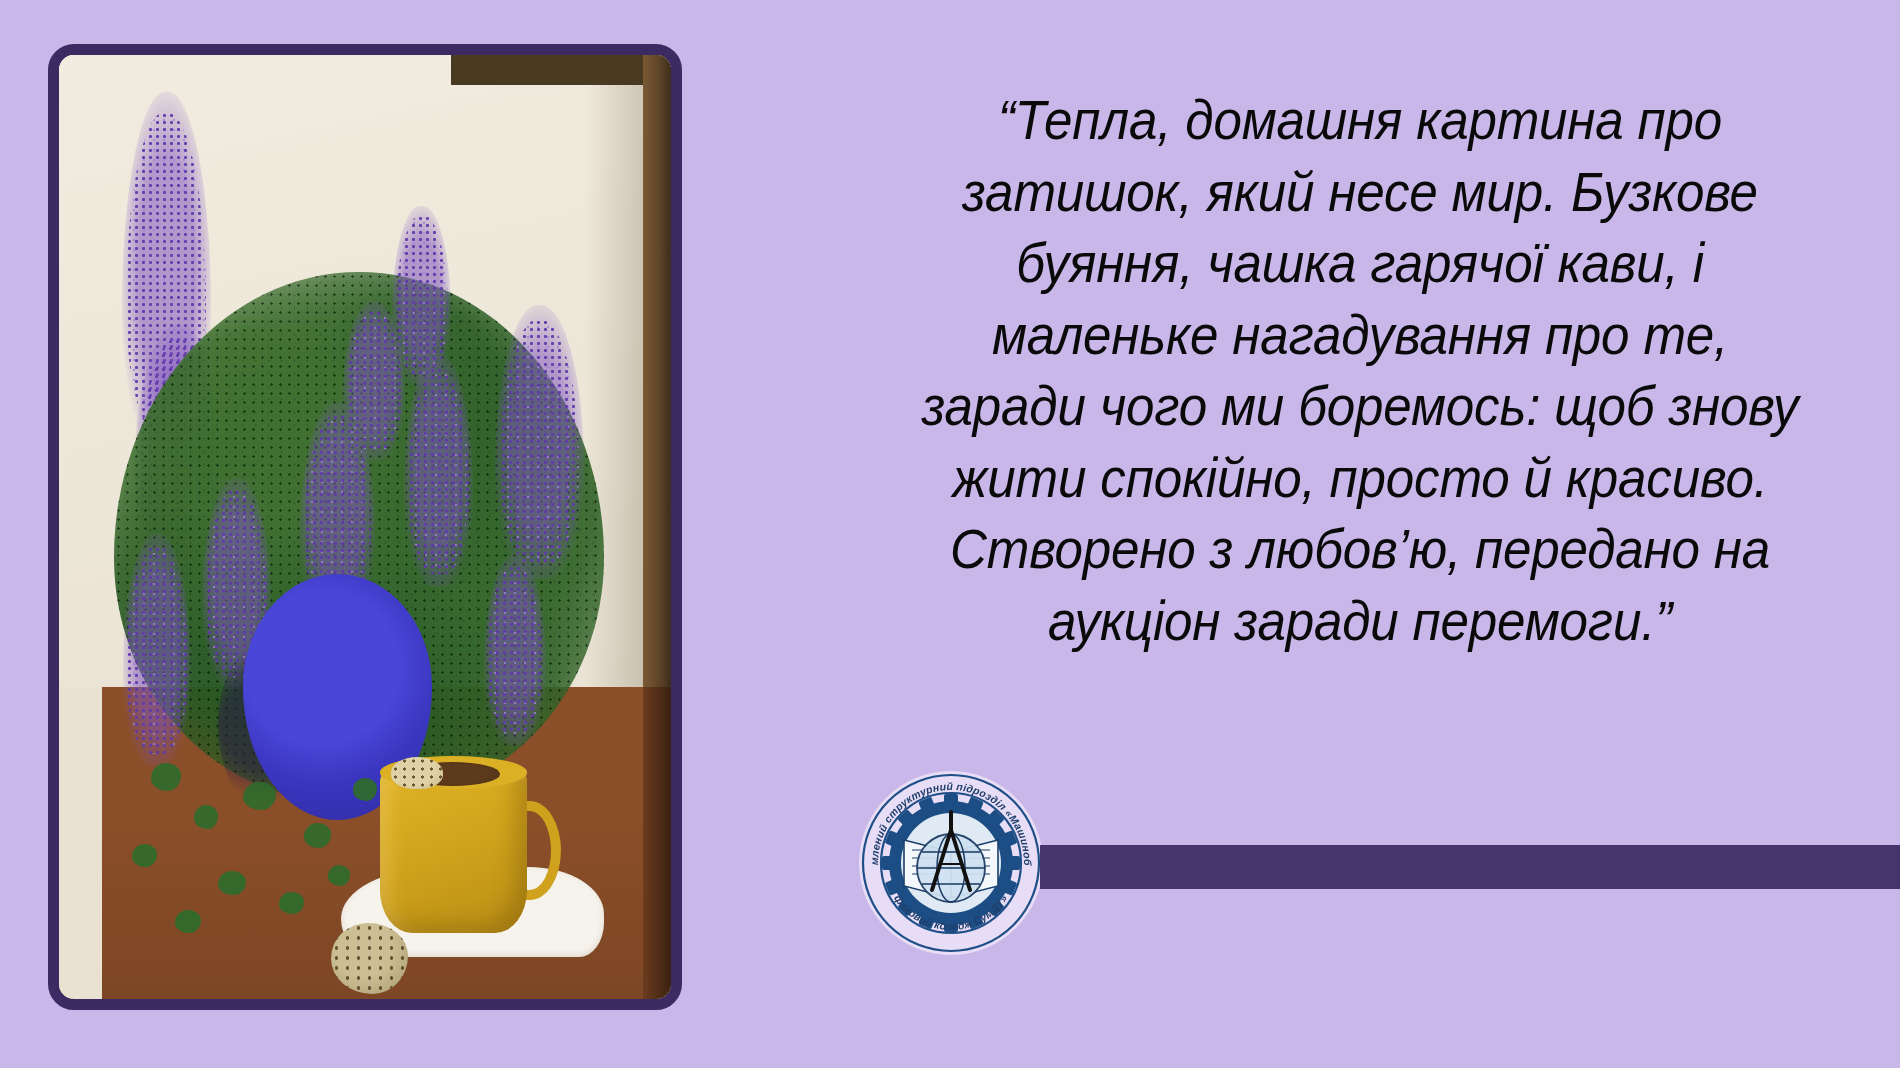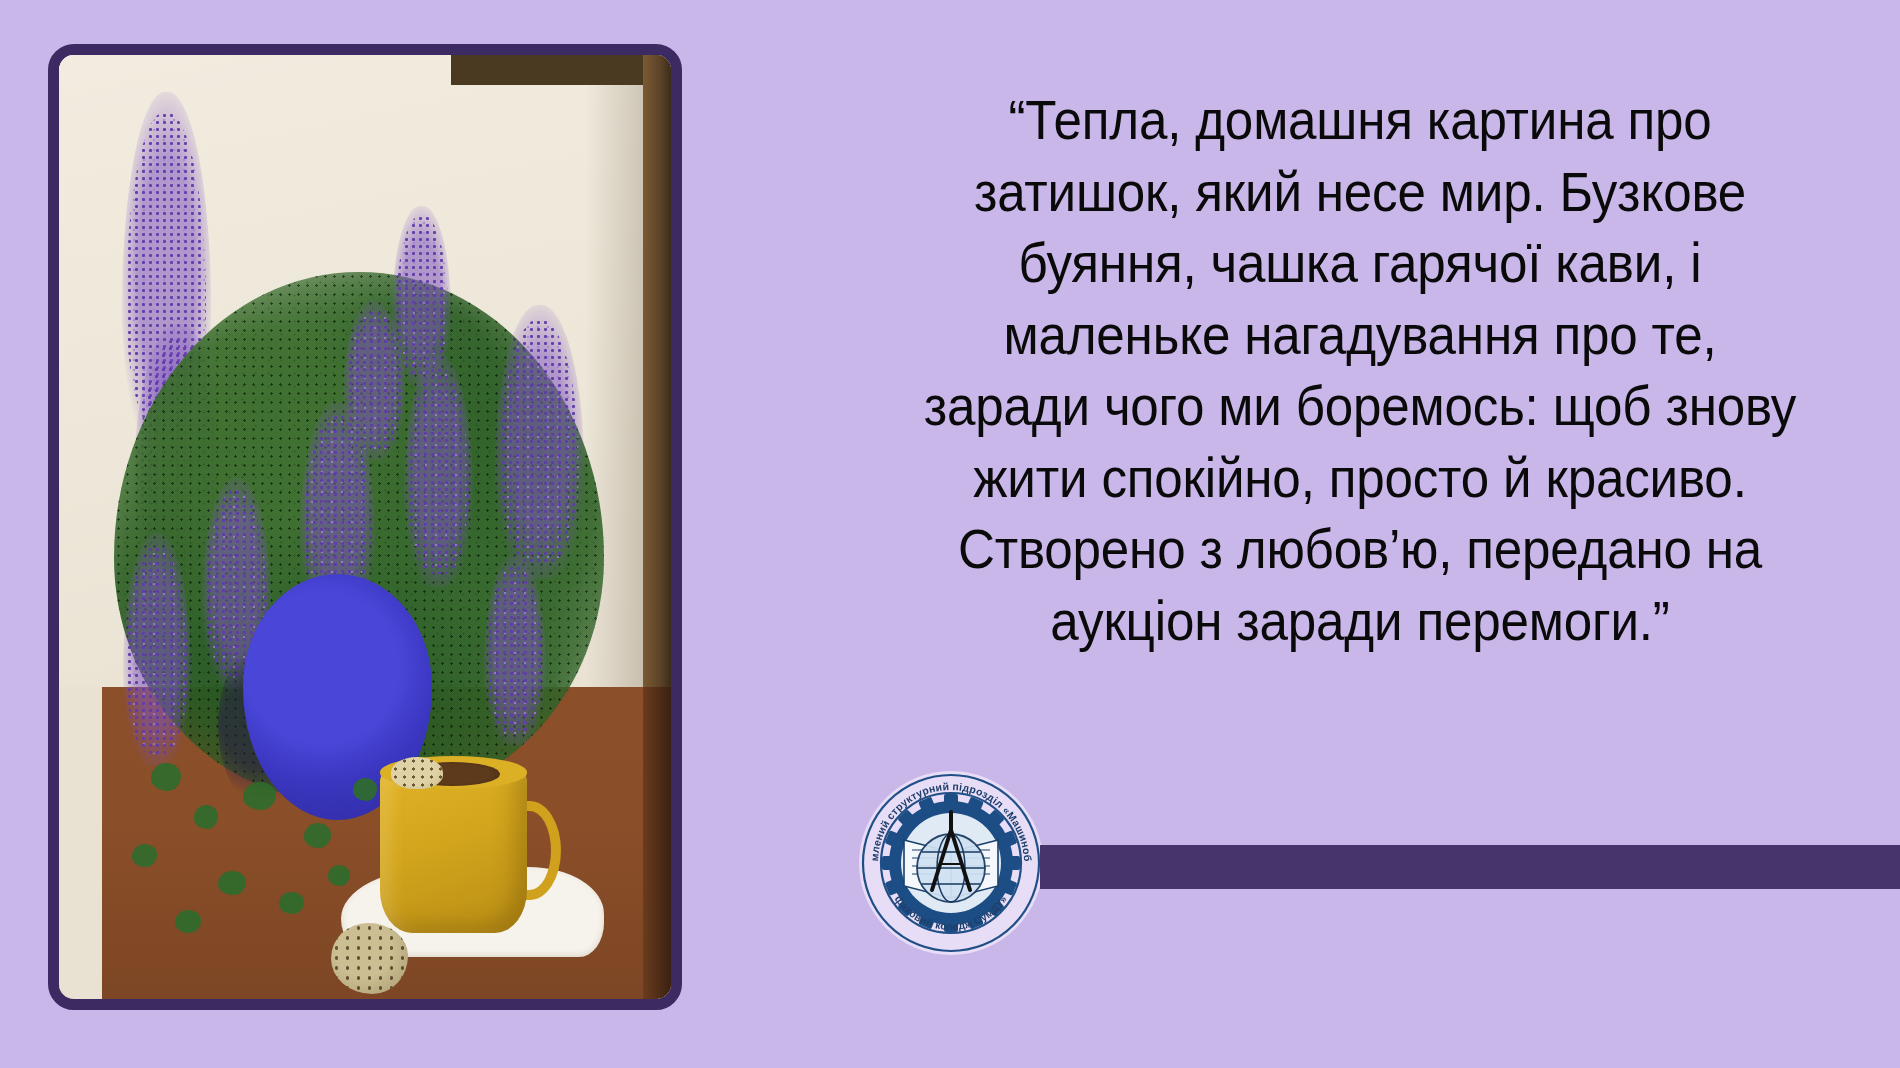--- a/index.html
+++ b/index.html
@@ -4,21 +4,21 @@
 <title>Slide</title>
 <style>
   html,body{margin:0;padding:0;}
   body{
     width:1900px;height:1068px;
     background:#c9b7e9;
     font-family:"Liberation Sans","DejaVu Sans",sans-serif;
     overflow:hidden;
     position:relative;
   }
-  .stage{position:absolute;inset:0;}
+  .stage{position:absolute;inset:0;font-style:italic;}
 
   
   .photo-frame{
     position:absolute;left:48px;top:44px;width:634px;height:966px;
     border:11px solid #3c2a62;border-radius:26px;
     box-sizing:border-box;overflow:hidden;background:#efeade;
   }
   .canvas-art{position:absolute;inset:0;overflow:hidden;background:#f0ebdf;}
 
   

